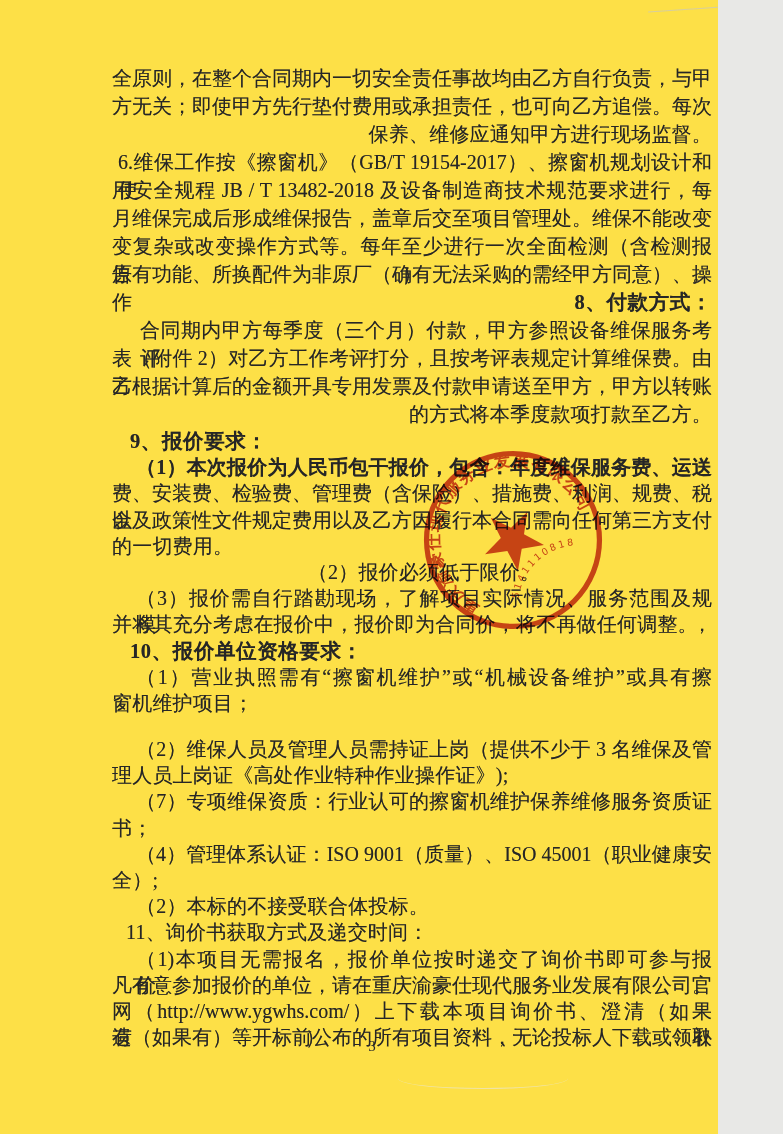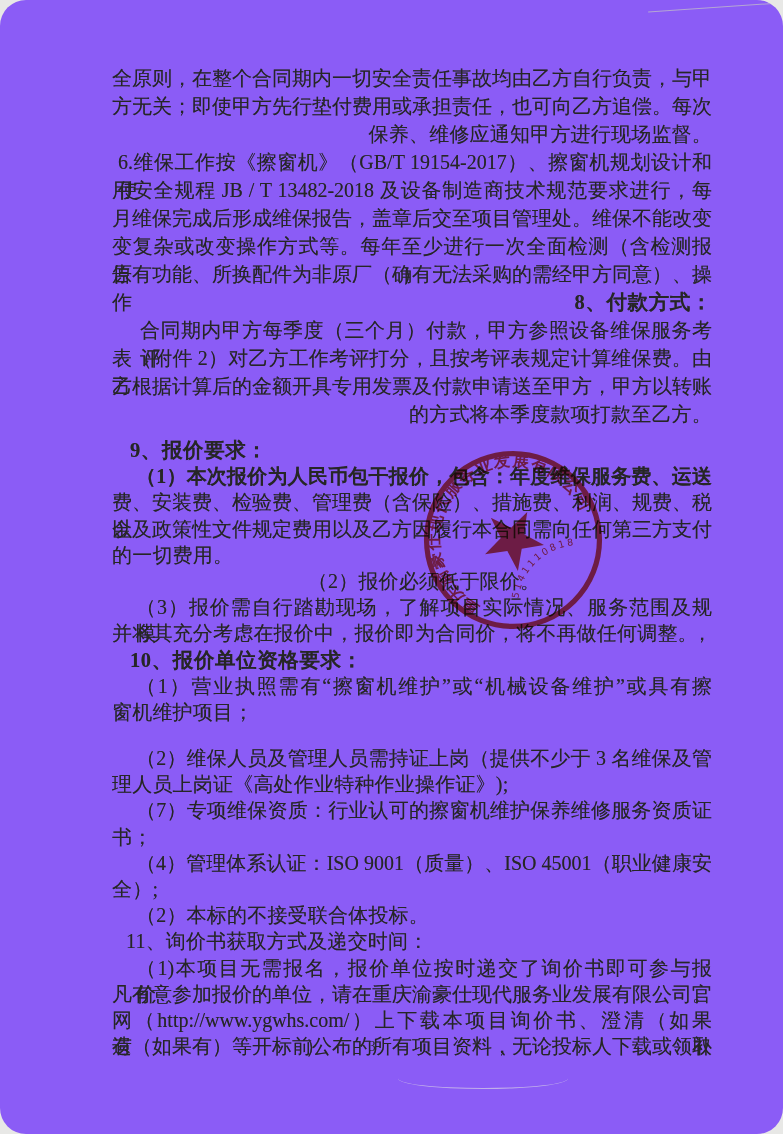--- a/index.html
+++ b/index.html
@@ -1,24 +1,23 @@
 <!DOCTYPE html>
 <html><head>
 <meta charset="utf-8">
 <style>
   html,body{margin:0;padding:0;background:#e8e8e6;}
   .page{
     position:relative;
-    width:783px;height:1134px;
+    width:718px;height:1134px;
     margin:0;
-    background:#8b5cf6;
+    background:#fde047;
     overflow:hidden;
     font-family:"Liberation Serif","DejaVu Serif",serif;
     color:#262626;
-    border-radius:26px;
   }
   .textcol{
     position:absolute;
     left:112px;
     width:600px;
   }
   .block-a{top:64px;}
   .block-a .line{line-height:28px;height:28px;text-align:right;}
   .block-b{top:428px;}
   .block-b .line{line-height:26.2px;height:26.2px;}
@@ -85,21 +84,21 @@
       <div class="line j">月维保完成后形成维保报告，盖章后交至项目管理处。维保不能改变</div>
       <div class="line j">变复杂或改变操作方式等。每年至少进行一次全面检测（含检测报告）。</div>
       <div class="line j">原有功能、所换配件为非原厂（确有无法采购的需经甲方同意）、操作</div>
       <div class="line h">8、付款方式：</div>
       <div class="line j" style="padding-left: 28px;">合同期内甲方每季度（三个月）付款，甲方参照设备维保服务考评</div>
       <div class="line j">表（附件 2）对乙方工作考评打分，且按考评表规定计算维保费。由乙</div>
       <div class="line j">方根据计算后的金额开具专用发票及付款申请送至甲方，甲方以转账</div>
       <div class="line">的方式将本季度款项打款至乙方。</div>
     </div>
   <div class="textcol block-b" id="block-b">
-      <div class="line h" style="padding-left: 18px; margin-top: 9px;">9、报价要求：</div>
+      <div class="line h" style="padding-left: 18px;">9、报价要求：</div>
       <div class="line j" style="padding-left: 24px; font-weight: bold;">（1）本次报价为人民币包干报价，包含：年度维保服务费、运送</div>
       <div class="line j">费、安装费、检验费、管理费（含保险）、措施费、利润、规费、税金</div>
       <div class="line j">以及政策性文件规定费用以及乙方因履行本合同需向任何第三方支付</div>
       <div class="line">的一切费用。</div>
       <div class="line" style="padding-left: 24px; text-align: center;">（2）报价必须低于限价。</div>
       <div class="line j" style="padding-left: 24px;">（3）报价需自行踏勘现场，了解项目实际情况、服务范围及规模，</div>
       <div class="line">并将其充分考虑在报价中，报价即为合同价，将不再做任何调整。</div>
       <div class="line h" style="padding-left: 18px;">10、报价单位资格要求：</div>
       <div class="line j" style="padding-left: 24px;">（1）营业执照需有“擦窗机维护”或“机械设备维护”或具有擦</div>
       <div class="line">窗机维护项目；</div>

